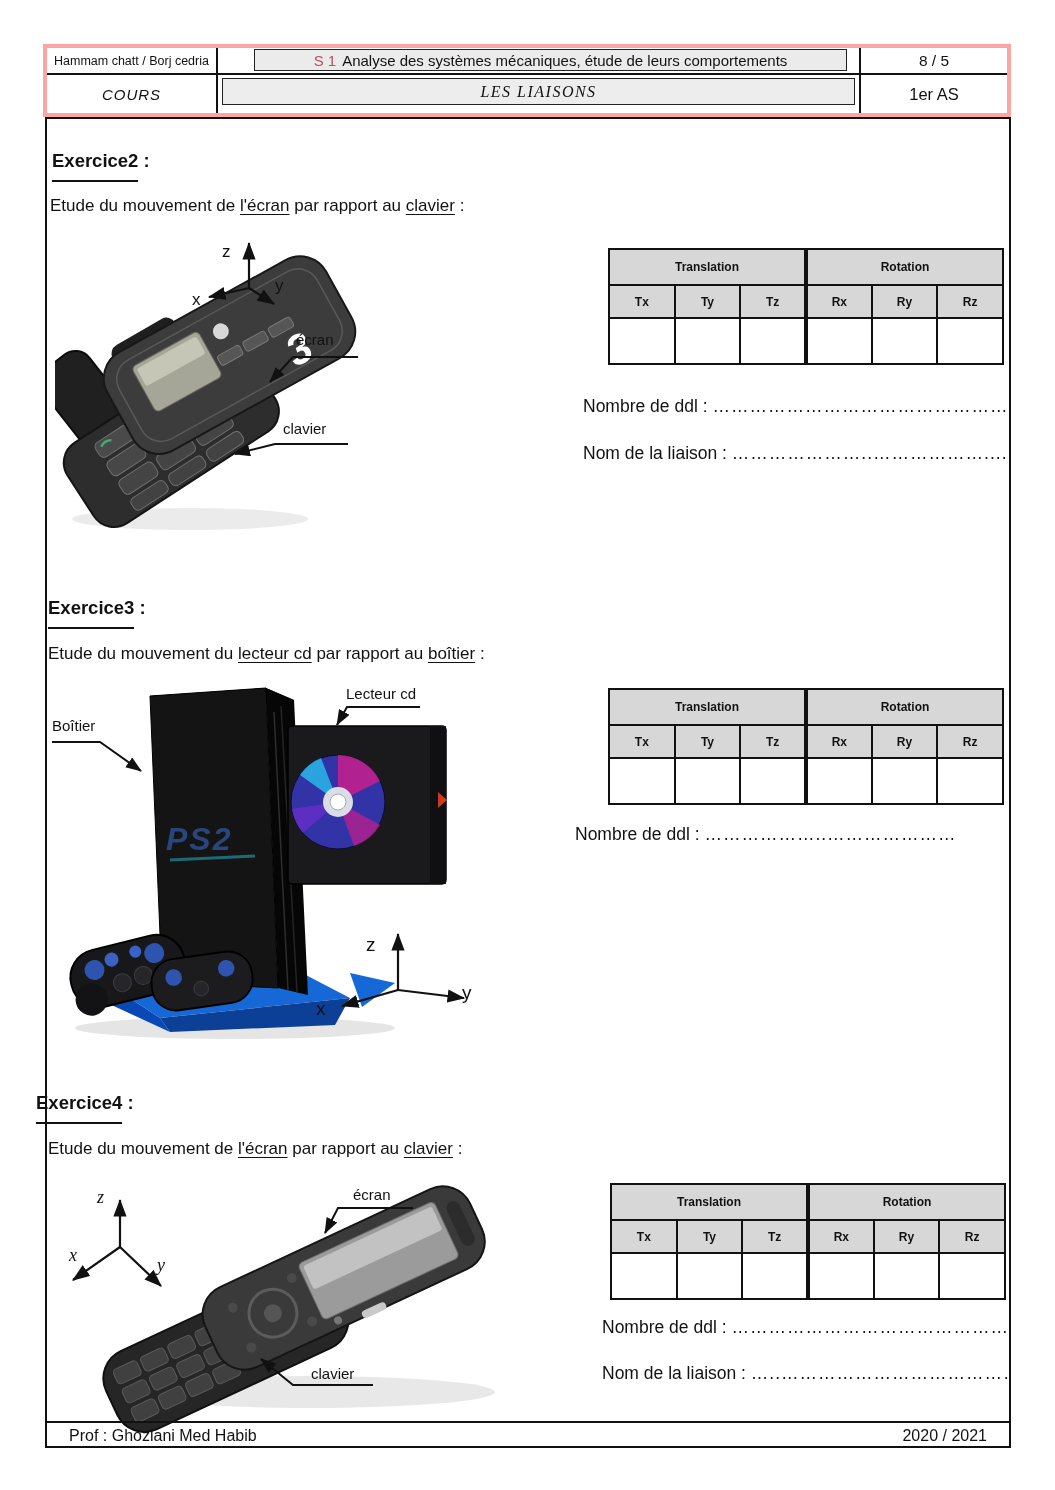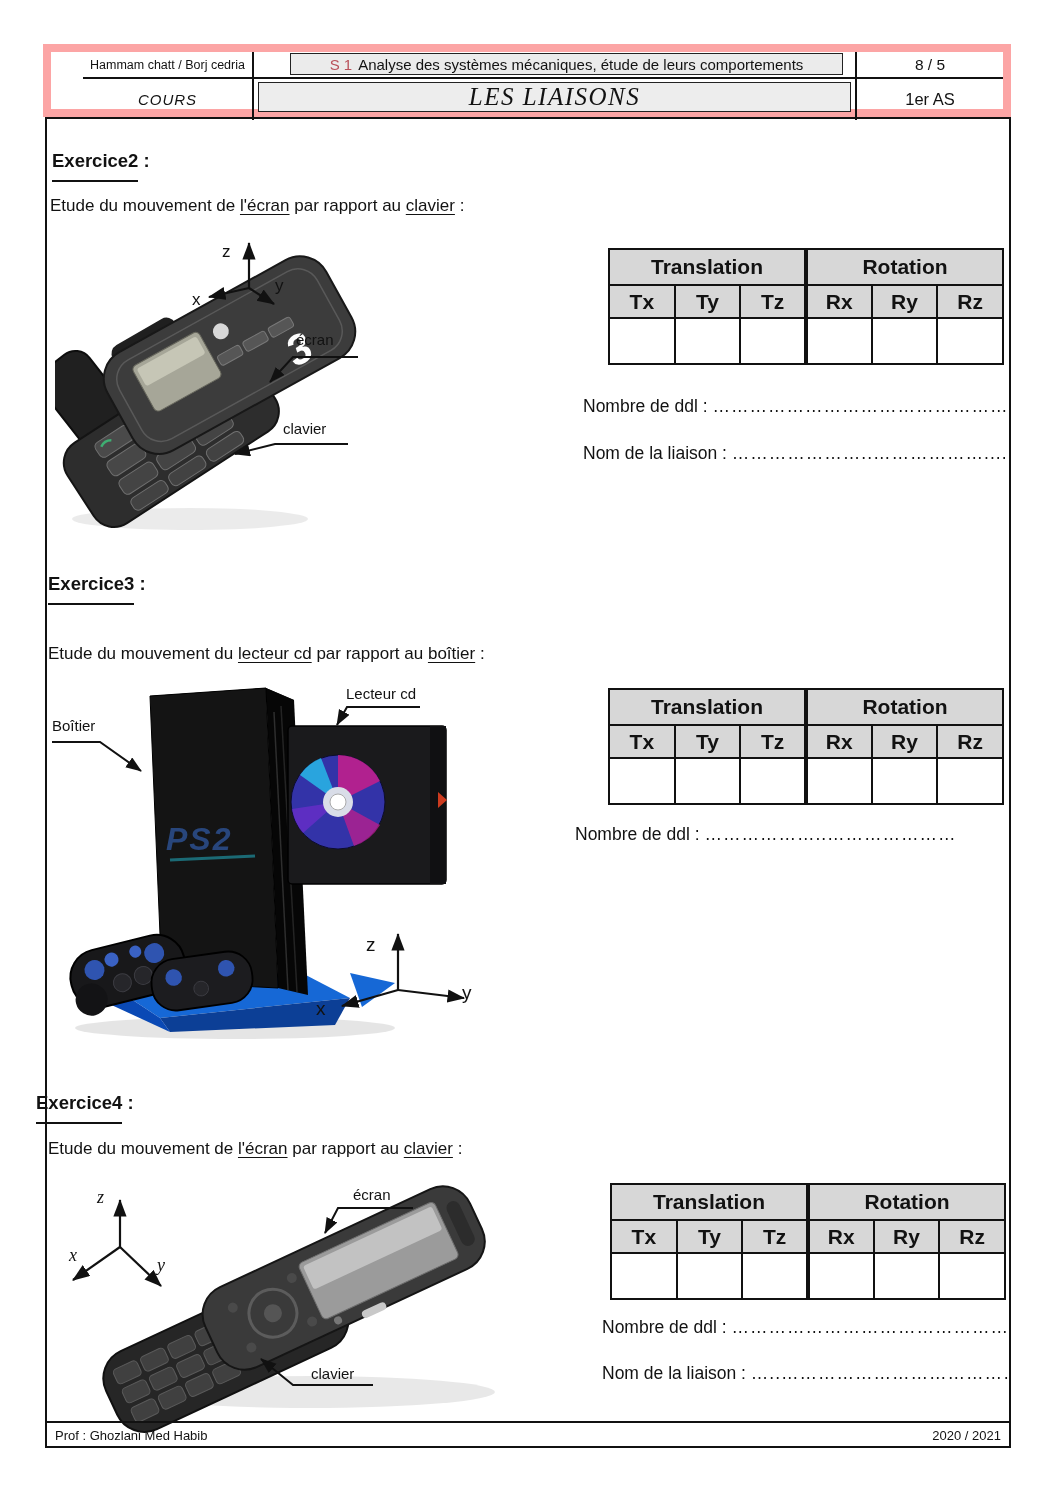--- a/index.html
+++ b/index.html
@@ -1,53 +1,53 @@
 <!DOCTYPE html>
 <html><head>
 <meta charset="utf-8">
 <style>
   html,body{margin:0;padding:0;background:#fff;}
   .page{position:relative;width:1055px;height:1490px;background:#fff;
         font-family:"Liberation Sans",sans-serif;color:#121212;overflow:hidden;}
   
   .hdr{position:absolute;left:43px;top:44px;width:968px;height:73px;
-       border:8px solid #fca5a5;box-sizing:border-box;display:grid;
-       grid-template-columns:171px 1fr 146px;grid-template-rows:27px 1fr;padding-left:32px;}
+       border:4px solid #fca5a5;box-sizing:border-box;display:grid;
+       grid-template-columns:171px 1fr 146px;grid-template-rows:27px 1fr;}
   .hdr>div{border-right:2px solid #111;border-bottom:2px solid #111;
        display:flex;align-items:center;justify-content:center;box-sizing:border-box;}
   .hdr>div:nth-child(3n){border-right:none;}
   .hdr>div:nth-child(n+4){border-bottom:none;}
   .hdr-school{font-size:12.5px;}
   .hdr-series-box{flex:1;align-self:stretch;margin:1px 12px 2px 36px;background:#ebebeb;
        border:1.5px solid #222;display:flex;align-items:center;justify-content:center;
        font-size:15px;white-space:nowrap;}
   .red{color:#b9505a;font-weight:normal;margin-right:6px;}
   .hdr-page{font-size:15.5px;}
   .hdr-cours{font-style:italic;font-size:15px;letter-spacing:1px;}
   .hdr-title-box{flex:1;align-self:stretch;margin:3px 4px 8px 4px;background:#ededed;
        border:1.5px solid #222;display:flex;align-items:center;justify-content:center;
-       font-family:"Liberation Serif",serif;font-style:italic;font-size:25px;letter-spacing:1.5px;}
+       font-family:"Liberation Serif",serif;font-style:italic;font-size:16px;letter-spacing:1.5px;}
   .hdr-level{font-size:16.5px;}
   
   .content-border{position:absolute;left:45px;top:117px;width:966px;height:1331px;
        border:2.5px solid #111;box-sizing:border-box;}
   .footer-bar{position:absolute;left:45px;top:1421px;width:966px;height:27px;
        border-top:2px solid #111;box-sizing:border-box;display:flex;
-       align-items:center;justify-content:space-between;padding:0 10px;font-size:13px;}
+       align-items:center;justify-content:space-between;padding:0 24px;font-size:16px;}
   
   .ex-title{position:absolute;font-size:18.5px;font-weight:bold;white-space:nowrap;}
   .ex-title .t{border-bottom:2.5px solid #111;padding-bottom:9px;}
   .ex-intro{position:absolute;font-size:17px;white-space:nowrap;}
   .u{text-decoration:underline;text-underline-offset:2.5px;}
   .dotline{position:absolute;font-size:17.5px;white-space:nowrap;overflow:hidden;}
   .dots{letter-spacing:1px;}
   
   table.dof{position:absolute;border-collapse:collapse;table-layout:fixed;width:396px;}
   table.dof td{border:2px solid #111;text-align:center;vertical-align:middle;
-       font-weight:bold;font-size:21px;padding:0;}
+       font-weight:bold;font-size:12px;padding:0;}
   table.dof tr.h1 td{height:34px;background:#d7d7d7;}
   table.dof tr.h2 td{height:31px;background:#d7d7d7;}
   table.dof tr.blank td{height:44px;background:#fff;}
   table.dof td.rot{border-left:4px solid #111;}
   
   .axlab{position:absolute;font-size:17px;}
   .axlab.big{font-size:19px;}
   .axlab.serif{font-family:"Liberation Serif",serif;font-style:italic;font-size:18px;}
   .plab{position:absolute;font-size:15px;white-space:nowrap;}
   svg.fig{position:absolute;}
@@ -168,21 +168,21 @@
     </table>
   <div class="dotline" style="left:583px;top:396px;width:425px">
     <span>Nombre de ddl :</span>
     <span class="dots">……………………………………………………</span>
   </div>
   <div class="dotline" style="left:583px;top:443px;width:425px">
     <span>Nom de la liaison :</span>
     <span class="dots">…………………..……………….....</span>
   </div>
 
-  <div class="ex-title" style="left:48px;top:573px">
+  <div class="ex-title" style="left:48px;top:597px">
     <span class="t">Exercice3</span><span> :</span>
   </div>
   <div class="ex-intro" style="left:48px;top:644px">
     <span>Etude du mouvement du </span><span class="u">lecteur cd</span><span> par rapport au </span><span class="u">boîtier</span><span> :</span>
   </div>
 
   <svg class="fig" style="left:50px;top:680px" width="440" height="365" viewBox="0 0 440 365">
     <defs>
       <marker id="ah3" markerWidth="9" markerHeight="7" refX="7.5" refY="3" orient="auto" markerUnits="strokeWidth">
         <path d="M0,0 L8,3 L0,6 z" fill="#111"></path>

